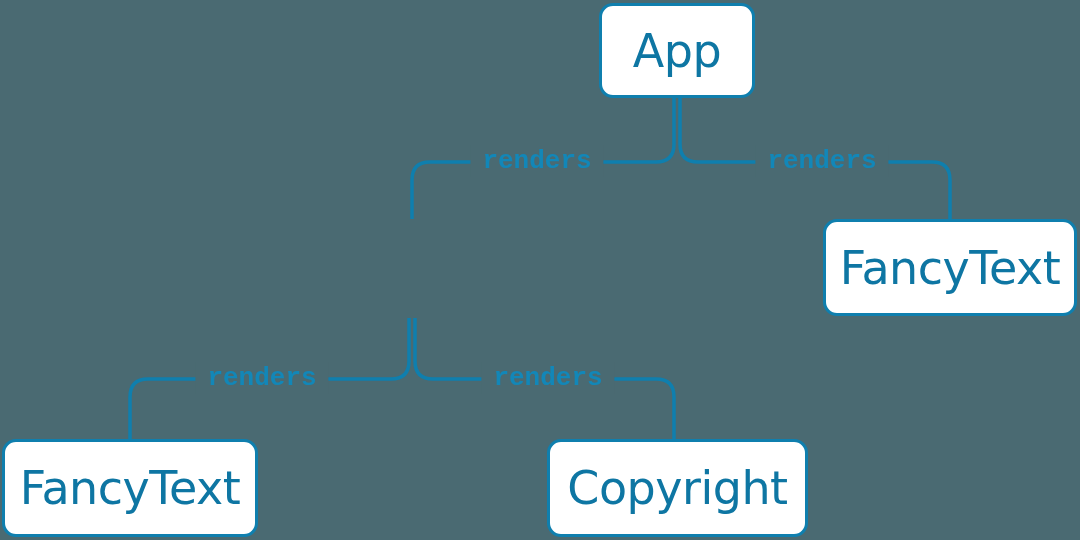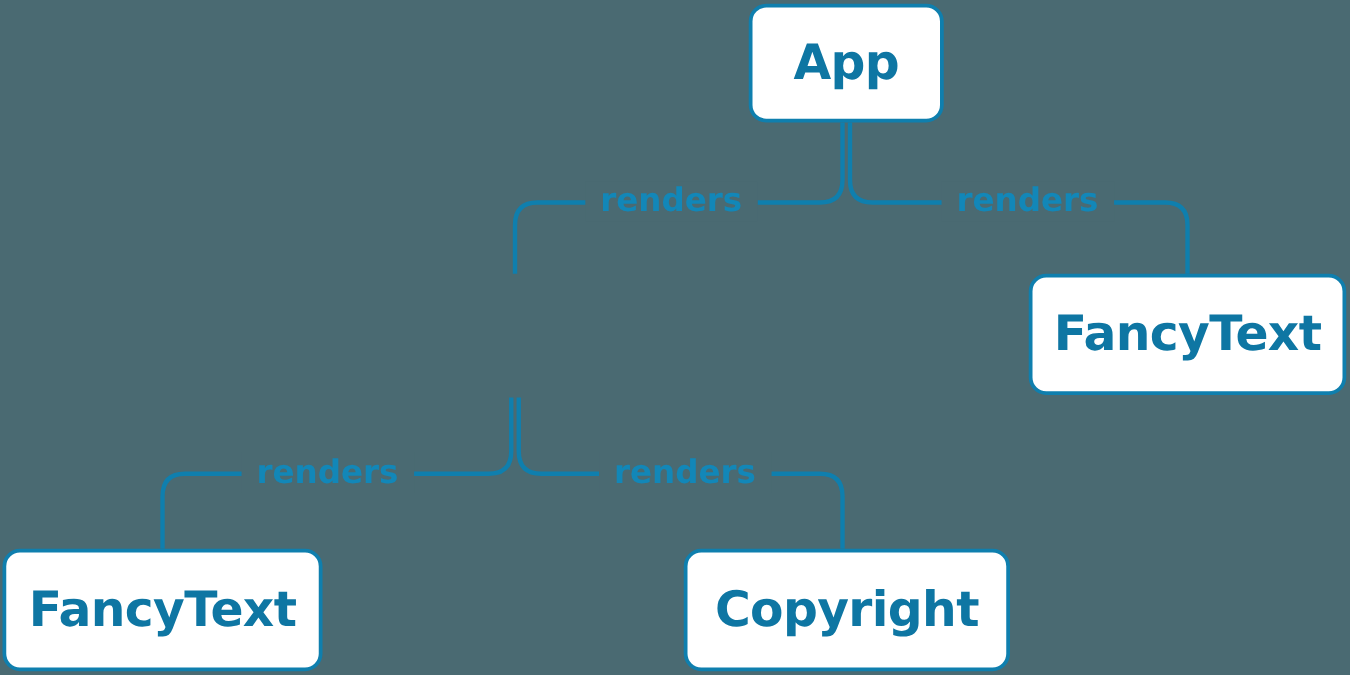--- a/index.html
+++ b/index.html
@@ -34,39 +34,40 @@
   .node{
     position:absolute;
     box-sizing:border-box;
     background:var(--node-bg);
     border:3px solid var(--accent);
     border-radius:14px;
     display:flex;
     align-items:center;
     justify-content:center;
     color:var(--node-text);
-    font-size:39px;
-    font-weight:700;
+    font-size:46px;
+    font-weight:400;
     letter-spacing:-0.5px;
     white-space:nowrap;
   }
   .node-app{left:599px;top:3px;width:156px;height:95px;}
   .node-inspiration{left:188px;top:219px;width:449px;height:99px;}
   .node-fancy-top{left:823px;top:219px;width:254px;height:97px;}
   .node-fancy-bottom{left:2px;top:439px;width:256px;height:98px;}
   .node-copyright{left:547px;top:439px;width:261px;height:98px;text-align:center;}
   .edge-label{
     position:absolute;
     transform:translate(-50%,-50%);
     background:var(--bg);
     color:var(--label-text);
     font-size:26px;
     font-weight:700;
     padding:1px 12px;
     white-space:nowrap;
+    font-family:Liberation Mono, monospace;
   }
   .edge-label-0{left:537px;top:161px;}
   .edge-label-1{left:822px;top:161px;}
   .edge-label-2{left:262px;top:378px;}
   .edge-label-3{left:548px;top:378px;}
 </style>
 </head>
 <body>
 
 <div class="canvas">

